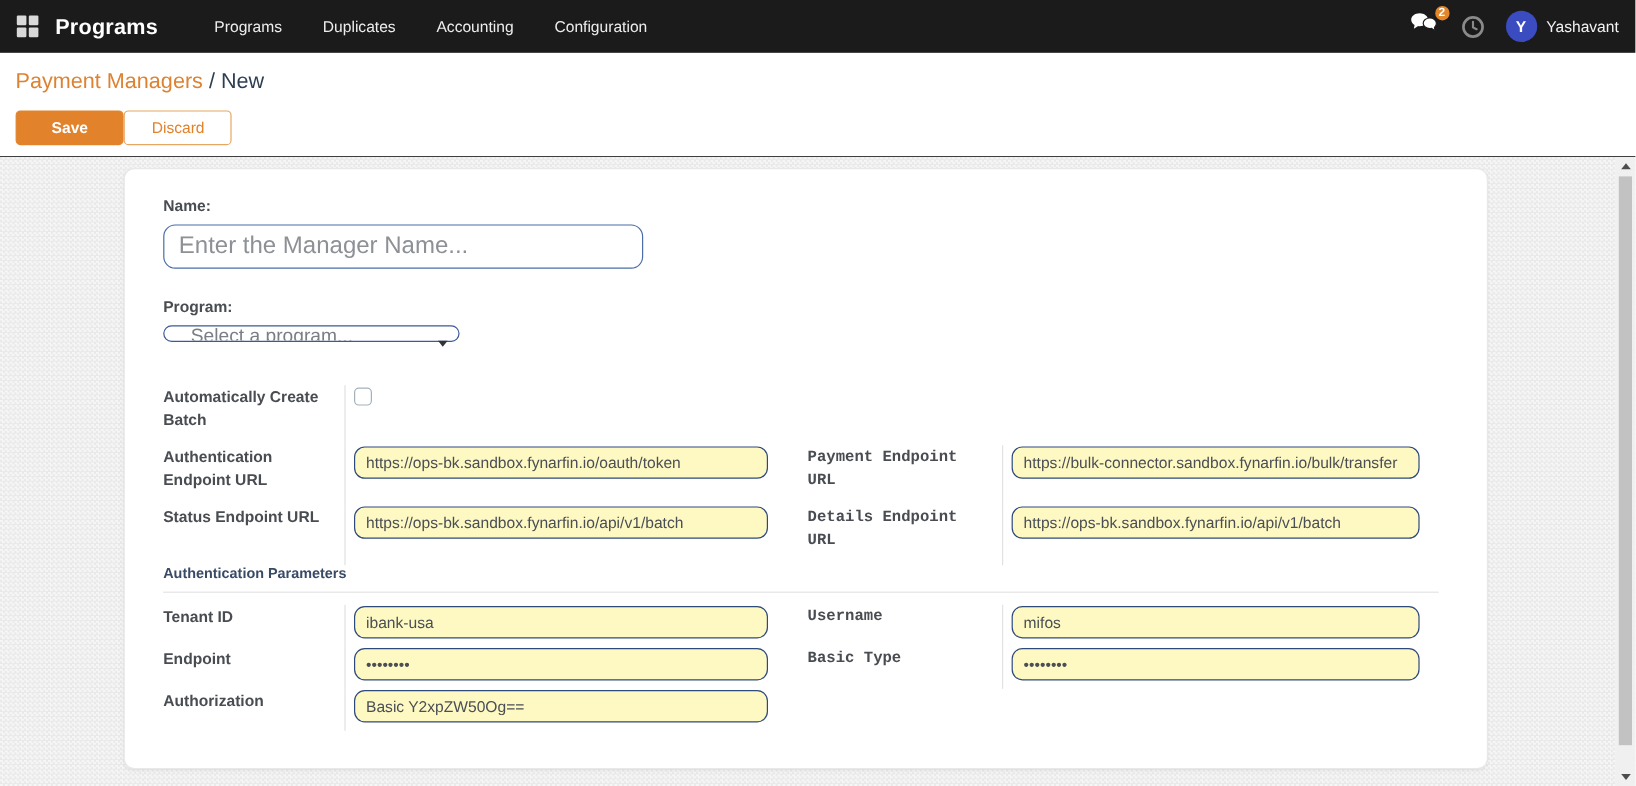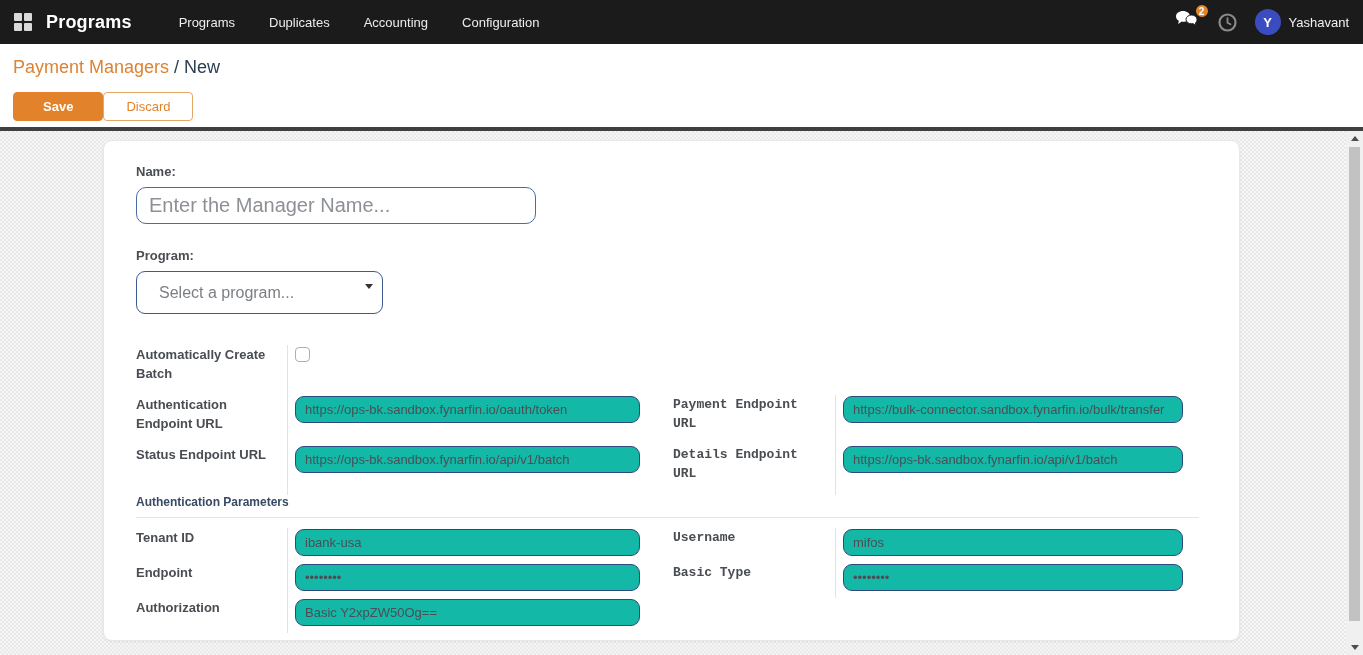--- a/index.html
+++ b/index.html
@@ -19,21 +19,21 @@
   .msg-wrap { position:relative; cursor:pointer; }
   .msg-badge { position:absolute; top:-7px; right:-10px; background:#e2862b; color:#fff; font-size:10px; font-weight:bold;
                width:16px; height:16px; border-radius:50%; display:flex; align-items:center; justify-content:center; border:2px solid #1b1b1b; }
   .clock-wrap { cursor:pointer; display:flex; align-items:center; }
   .user-wrap { display:flex; align-items:center; gap:8px; cursor:pointer; }
   .avatar { width:26px; height:26px; border-radius:50%; background:#3b4bc0; color:#fff; font-size:13px; font-weight:bold;
             display:flex; align-items:center; justify-content:center; }
   .user-name { font-size:13px; color:#f2f2f2; }
 
   
-  .control-panel { background:#fff; height:87px; padding:13px 0 0 13px; border-bottom:4px solid #404040; }
+  .control-panel { background:#fff; height:87px; padding:13px 0 0 13px; border-bottom:1px solid #404040; }
   .breadcrumb { font-size:18px; }
   .breadcrumb .parent { color:#dd8231; cursor:pointer; }
   .breadcrumb .sep { color:#2d3e50; }
   .breadcrumb .current { color:#2d3e50; }
   .action-buttons { margin-top:14px; display:flex; }
   .btn-save { background:#e2832c; color:#fff; border:1px solid #e2832c; border-radius:4px; font-size:13px; font-weight:bold;
               padding:0 29px; height:29px; cursor:pointer; font-family:inherit; }
   .btn-discard { background:#fff; color:#e2832c; border:1px solid #e6a763; border-radius:4px; font-size:13px;
               padding:0 22px; height:29px; cursor:pointer; font-family:inherit; }
 
@@ -47,33 +47,33 @@
   .field-label { font-size:13px; font-weight:bold; color:#494d52; line-height:19px; }
 
   .name-block .field-label { margin-bottom:6px; }
   .name-input { width:400px; height:37px; border:1px solid #4a6da8; border-radius:10px; padding:0 12px;
                 font-size:20px; color:#555; font-family:inherit; background:#fff; outline:none; }
   .name-input::placeholder { color:#8d9196; }
 
   .program-block { margin-top:22px; }
   .program-block .field-label { margin-bottom:6px; }
   .select-wrap { position:relative; width:247px; }
-  .program-select { width:247px; height:43px; border:1px solid #3d5a94; border-radius:9px; padding:0 22px;
+  .program-select { width:247px; height:14px; border:1px solid #3d5a94; border-radius:9px; padding:0 22px;
                     font-size:16px; color:#7b7f84; font-family:inherit; background:#fff; appearance:none; -webkit-appearance:none; outline:none; cursor:pointer; }
   .select-caret { position:absolute; right:10px; top:13px; width:0; height:0; pointer-events:none;
                   border-left:4px solid transparent; border-right:4px solid transparent; border-top:5px solid #333; }
 
   .form-grid { display:grid; grid-template-columns:151px 386px 162px 1fr; }
   .group1 { margin-top:31px; }
   .cell { padding-bottom:12px; }
   .cell-label { padding-right:10px; }
   .cell-field { border-left:1px solid #e2e2e2; padding-left:7px; padding-top:1px; }
   .cell-label.right { padding-left:0;font-family:Liberation Mono, monospace; }
   .text-input { height:27px; border:1px solid #2e4a7c; border-radius:9px; padding:0 9px; font-size:13px; color:#4a4f55;
-                font-family:inherit; background:#14b8a6; outline:none; }
+                font-family:inherit; background:#fef9c3; outline:none; }
   .text-input.w-left { width:345px; }
   .text-input.w-right { width:340px; }
   .checkbox { appearance:none; -webkit-appearance:none; width:15px; height:15px; border:1px solid #a3b1bd; border-radius:4px;
               background:#fff; cursor:pointer; margin-top:1px; }
 
   .section-head { }
   .section-title { font-size:12px; font-weight:bold; color:#394a66; }
   .section-rule { border:none; border-top:1px solid #e4e4e4; margin:8px 0 10px 0; width:1063px; }
 
   .auth-grid .cell { padding-bottom:7px; }

